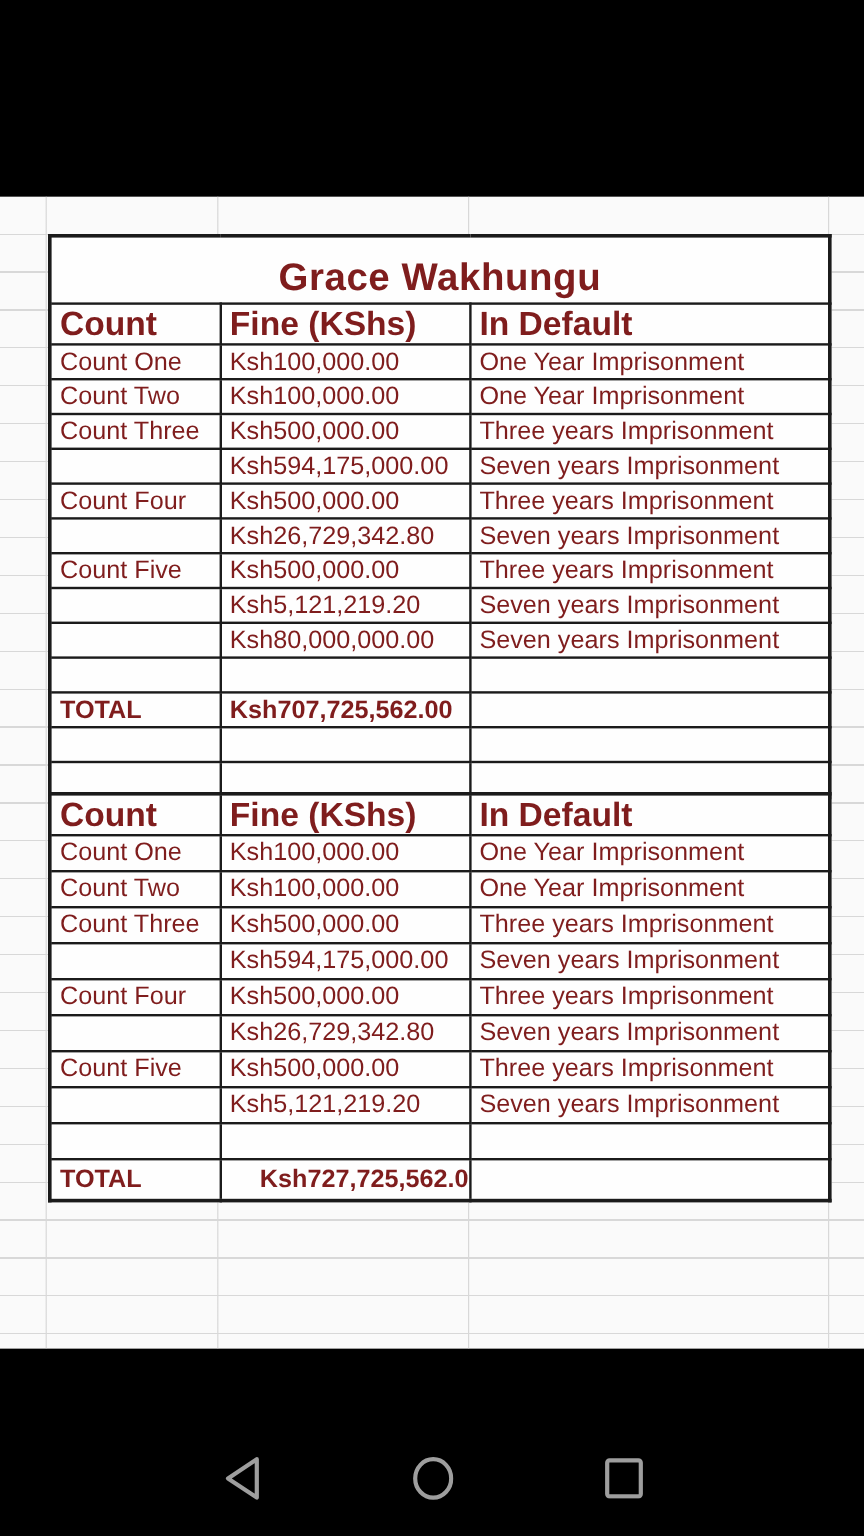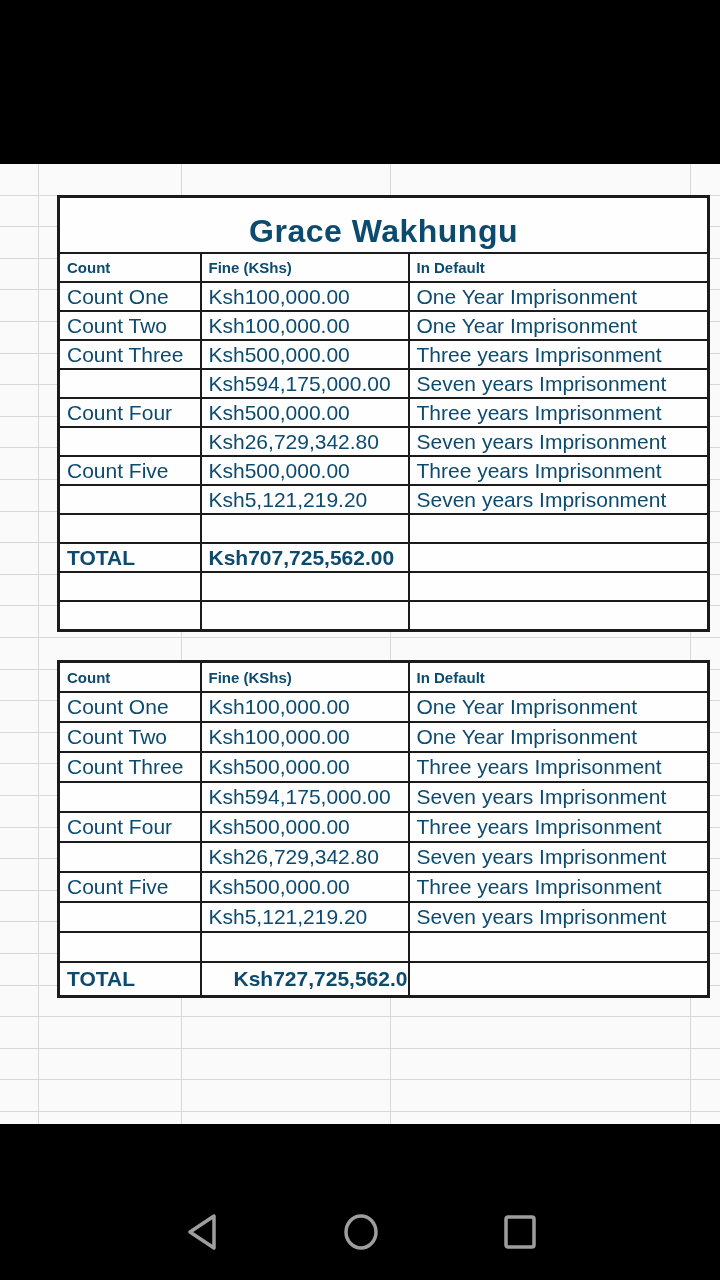--- a/index.html
+++ b/index.html
@@ -26,26 +26,26 @@
       linear-gradient(#d8d8d8,#d8d8d8) 690px 0/1px 100% no-repeat,
       repeating-linear-gradient(to bottom,
         transparent 0, transparent 30.6px,
         #d8d8d8 30.6px, #d8d8d8 31.6px) 0 0/100% 100% no-repeat,
       #fafafa;
   }
 
   
   table.fine-table {
     position: absolute;
-    left: 57px;
+    left: 40px;
     width: 650px;
     border-collapse: collapse;
     table-layout: fixed;
     background: #fefefe;
-    color: #0c4a6e;
+    color: #7f1d1d;
   }
   table.t1 { top: 31px; }
   table.t2 { top: 496px; }
 
   .fine-table col.c1 { width: 142px; }
   .fine-table col.c2 { width: 208px; }
   .fine-table col.c3 { width: 300px; }
 
   .fine-table th, .fine-table td {
     border: 2px solid #1b1b1b;
@@ -63,21 +63,21 @@
     font-weight: 700;
     letter-spacing: 0.5px;
     padding-bottom: 2px;
     vertical-align: bottom;
   }
   .t2 .title-row th { height: 60px; }
 
   .header-row th {
     height: 27px;
     text-align: left;
-    font-size: 15px;
+    font-size: 28px;
     font-weight: 700;
   }
   .t2 .header-row th { height: 28px; }
 
   .fine-table td {
     height: 27px;
     font-size: 21px;
     font-weight: 400;
     text-align: left;
   }
@@ -156,20 +156,25 @@
             <td>Seven years Imprisonment</td>
           </tr>
           <tr>
             <td>Count Five</td>
             <td>Ksh500,000.00</td>
             <td>Three years Imprisonment</td>
           </tr>
           <tr>
             <td></td>
             <td>Ksh5,121,219.20</td>
+            <td>Seven years Imprisonment</td>
+          </tr>
+          <tr>
+            <td></td>
+            <td>Ksh80,000,000.00</td>
             <td>Seven years Imprisonment</td>
           </tr>
           <tr>
             <td></td>
             <td></td>
             <td></td>
           </tr>
           <tr class="bold">
             <td>TOTAL</td>
             <td>Ksh707,725,562.00</td>

